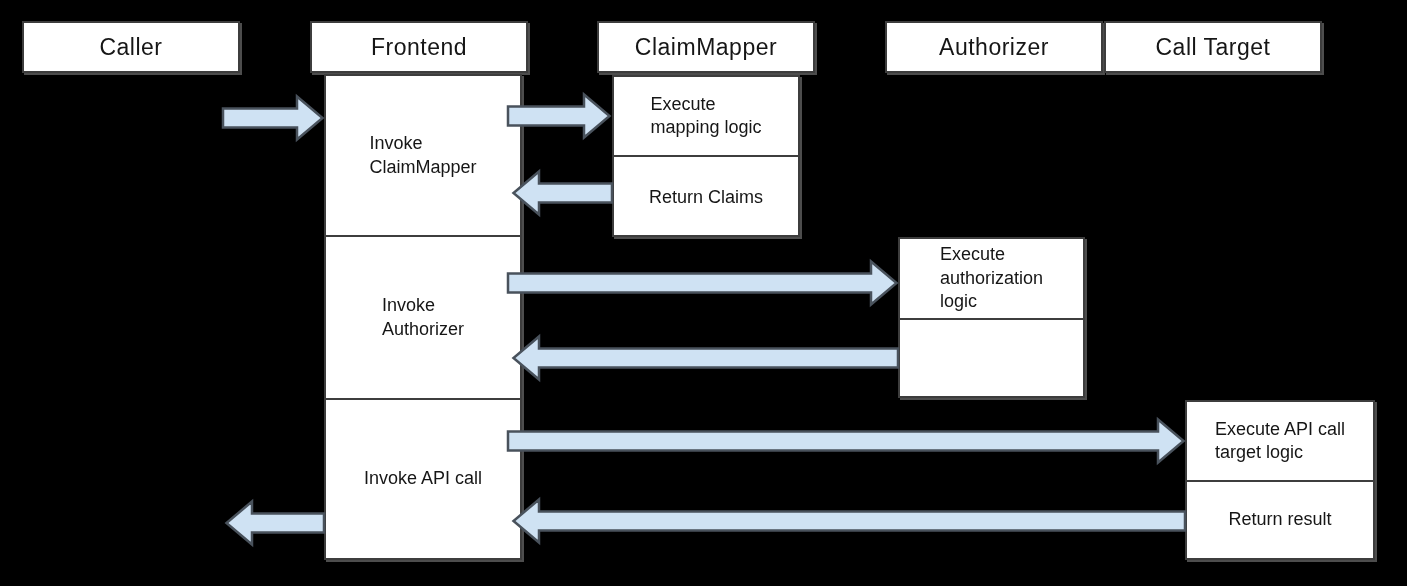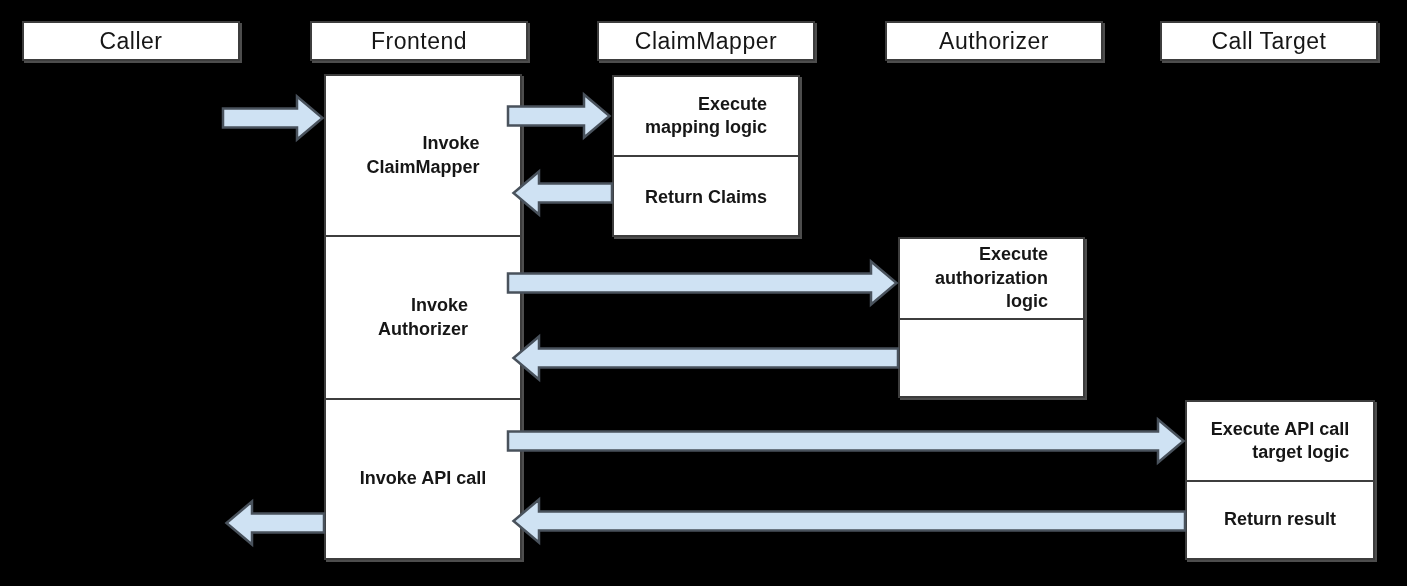--- a/index.html
+++ b/index.html
@@ -12,21 +12,21 @@
     background: var(--bg, #000);
     overflow: hidden;
     font-family: "Liberation Sans", sans-serif;
   }
 
   
   .header-box {
     position: absolute;
     top: 21px;
     width: 218px;
-    height: 40px;
+    height: 52px;
     background: var(--box-fill, #fff);
     border: 2px solid var(--box-border, #3d3d3d);
     box-shadow: 2px 2px 0 rgba(170,170,170,0.45);
     box-sizing: border-box;
     display: flex;
     align-items: center;
     justify-content: center;
     font-size: 23px;
     font-weight: 400;
     letter-spacing: 0.5px;
@@ -48,23 +48,23 @@
     height: 2px;
     background: var(--box-border, #3d3d3d);
   }
   .seg-label {
     position: absolute;
     left: 0;
     right: 0;
     display: flex;
     align-items: center;
     justify-content: center;
-    text-align: right;
+    text-align: left;
     font-size: 18px;
-    font-weight: 700;
+    font-weight: 400;
     line-height: 1.3;
     color: var(--text, #1a1a1a);
     white-space: pre-line;
   }
 
   
   .arrow {
     position: absolute;
     height: 46px;
   }
@@ -72,21 +72,21 @@
 </style>
 </head>
 <body>
 
 <div id="canvas" style="--bg: #000000; --box-fill: #ffffff; --box-border: #3d3d3d; --text: #161616;">
 
   <div class="header-box" style="left:22px">Caller</div>
   <div class="header-box" style="left:310px">Frontend</div>
   <div class="header-box" style="left:597px">ClaimMapper</div>
   <div class="header-box" style="left:885px">Authorizer</div>
-  <div class="header-box" style="left:1160px">Call Target</div>
+  <div class="header-box" style="left:1104px">Call Target</div>
 
 
   <div class="bar" style="left:324px; top:74px; width:198px; height:486px">
     <div class="divider" style="top:159px"></div>
     <div class="divider" style="top:322px"></div>
     <div class="seg-label" style="top:0; height:159px">Invoke
 ClaimMapper</div>
     <div class="seg-label" style="top:161px; height:161px">Invoke
 Authorizer</div>
     <div class="seg-label" style="top:324px; height:158px">Invoke API call</div>

